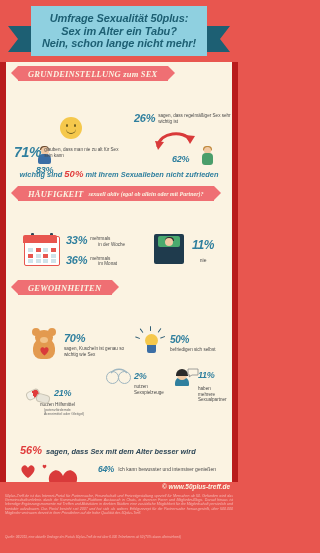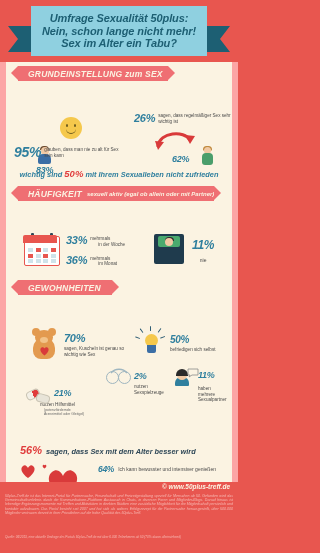--- a/index.html
+++ b/index.html
@@ -3,21 +3,21 @@
 <meta charset="utf-8">
 <style>
   html,body{margin:0;padding:0;}
   body{
     width:238px;height:553px;overflow:hidden;
     font-family:"Liberation Sans", sans-serif;
     background:#e8564f;
   }
   #page{
     position:relative;width:238px;height:553px;
-    background:#fca5a5;
+    background:#b91c1c;
     box-sizing:border-box;
   }
   
   .hero{
     position:relative;width:238px;height:62px;background:#e8564f;
   }
   .ribbon-wrap{
     position:absolute;left:0;top:6px;width:238px;height:50px;
   }
   .ribbon-tail{
@@ -35,21 +35,21 @@
     font-size:11px;line-height:12.5px;letter-spacing:-0.1px;
     padding:0 3px;
   }
   
   .sheet{
     position:absolute;left:6px;top:62px;width:226px;height:420px;
     background:#fbf3e2;
   }
   
   .sec{
-    position:relative;height:32px;margin:0 auto;
+    position:relative;height:32px;margin:0 auto;font-family:Liberation Serif, serif;
   }
   .sec-bar{
     position:absolute;top:0;height:15px;background:#ef6f73;
     display:flex;align-items:center;
   }
   .sec-bar:before{
     content:"";position:absolute;left:-7px;top:0;
     border-top:7.5px solid transparent;border-bottom:7.5px solid transparent;
     border-right:7px solid #ef6f73;
   }
@@ -197,22 +197,22 @@
 
 <div id="page">
 
   <div class="hero">
     <div class="ribbon-wrap">
       <div class="ribbon-tail left"></div>
       <div class="ribbon-tail right"></div>
       <div class="ribbon-main">
         <div class="hero-title">
           <div>Umfrage Sexualität 50plus:</div>
+          <div>Sex im Alter ein Tabu?</div>
           <div>Nein, schon lange nicht mehr!</div>
-          <div>Sex im Alter ein Tabu?</div>
         </div>
       </div>
     </div>
   </div>
 
   <div class="sheet">
 
     <div class="sec" style="margin-top:4px;">
       <div class="sec-bar" style="left:12px;width:150px;">
         <span class="sec-title">GRUNDEINSTELLUNG zum SEX</span>
@@ -244,21 +244,21 @@
         <span class="pct" style="margin-top:1px;">83%</span>
       </div>
       <div class="ppl" style="left:196px;">
         <span class="hair-w"></span>
           <span class="head-w"></span>
           <span class="body-w"></span>
       </div>
       <span class="pct" style="position:absolute;left:166px;top:56px;font-size:9px;">62%</span>
 
       <div class="s1-left">
-        <span class="pct">95%</span>
+        <span class="pct">71%</span>
         <span class="txt">glauben, dass man nie zu alt für Sex sein kann</span>
       </div>
 
       <div class="dennoch">
         <span>wichtig sind</span>
         <span class="pct-red">50%</span>
         <span>mit Ihrem Sexualleben nicht zufrieden</span>
       </div>
     </div>
 

